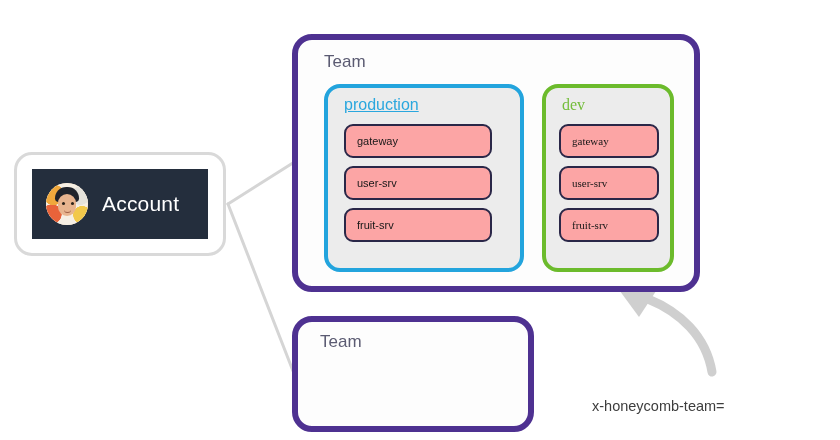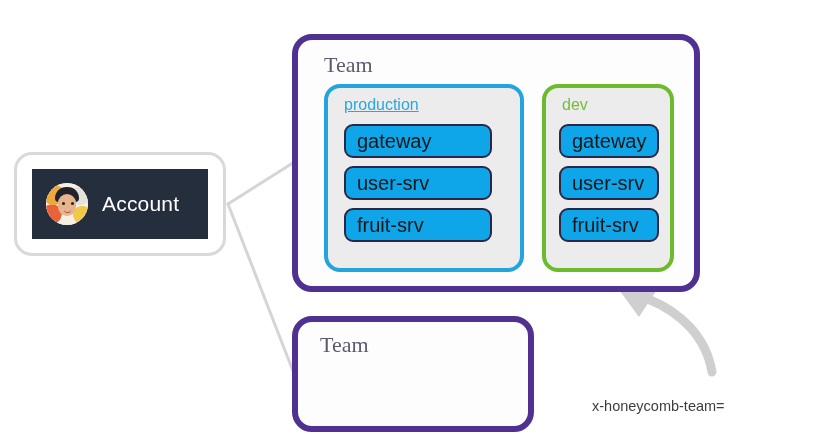--- a/index.html
+++ b/index.html
@@ -114,52 +114,51 @@
   .team-box {
     position: absolute;
     box-sizing: border-box;
     border: 6px solid #4e3191;
     border-radius: 20px;
     background: #fdfdfd;
   }
   .team-label {
     position: absolute;
     color: #5b5b72;
-    font-size: 22px;
-    font-family: Liberation Serif, serif;
+    font-size: 17px;
   }
 
   
   .env-box {
     position: absolute;
     box-sizing: border-box;
     border-radius: 16px;
     background: #ececec;
   }
   .env-box.blue   { border: 4px solid #23a4dd; }
-  .env-box.green  { border: 4px solid #6cbb2c; }
+  .env-box.green  { border: 4px solid #6cbb2c; font-family: Liberation Serif, serif; }
   .env-label {
     position: absolute;
     font-size: 16px;
   }
   .env-label.blue  { color: #2aa7de; text-decoration: underline; }
   .env-label.green { color: #74bd3b; }
 
   
   .svc {
     position: absolute;
     box-sizing: border-box;
     border: 2.5px solid #2a2748;
     border-radius: 9px;
-    background: #0ea5e9;
+    background: #fca5a5;
     display: flex;
     align-items: center;
     padding-left: 11px;
     color: #171717;
-    font-size: 20px;
+    font-size: 11px;
   }
 
   
   #annotation {
     position: absolute;
     left: 592px;
     top: 376px;
     width: 236px;
     color: #3d3d3d;
     font-size: 14.5px;

